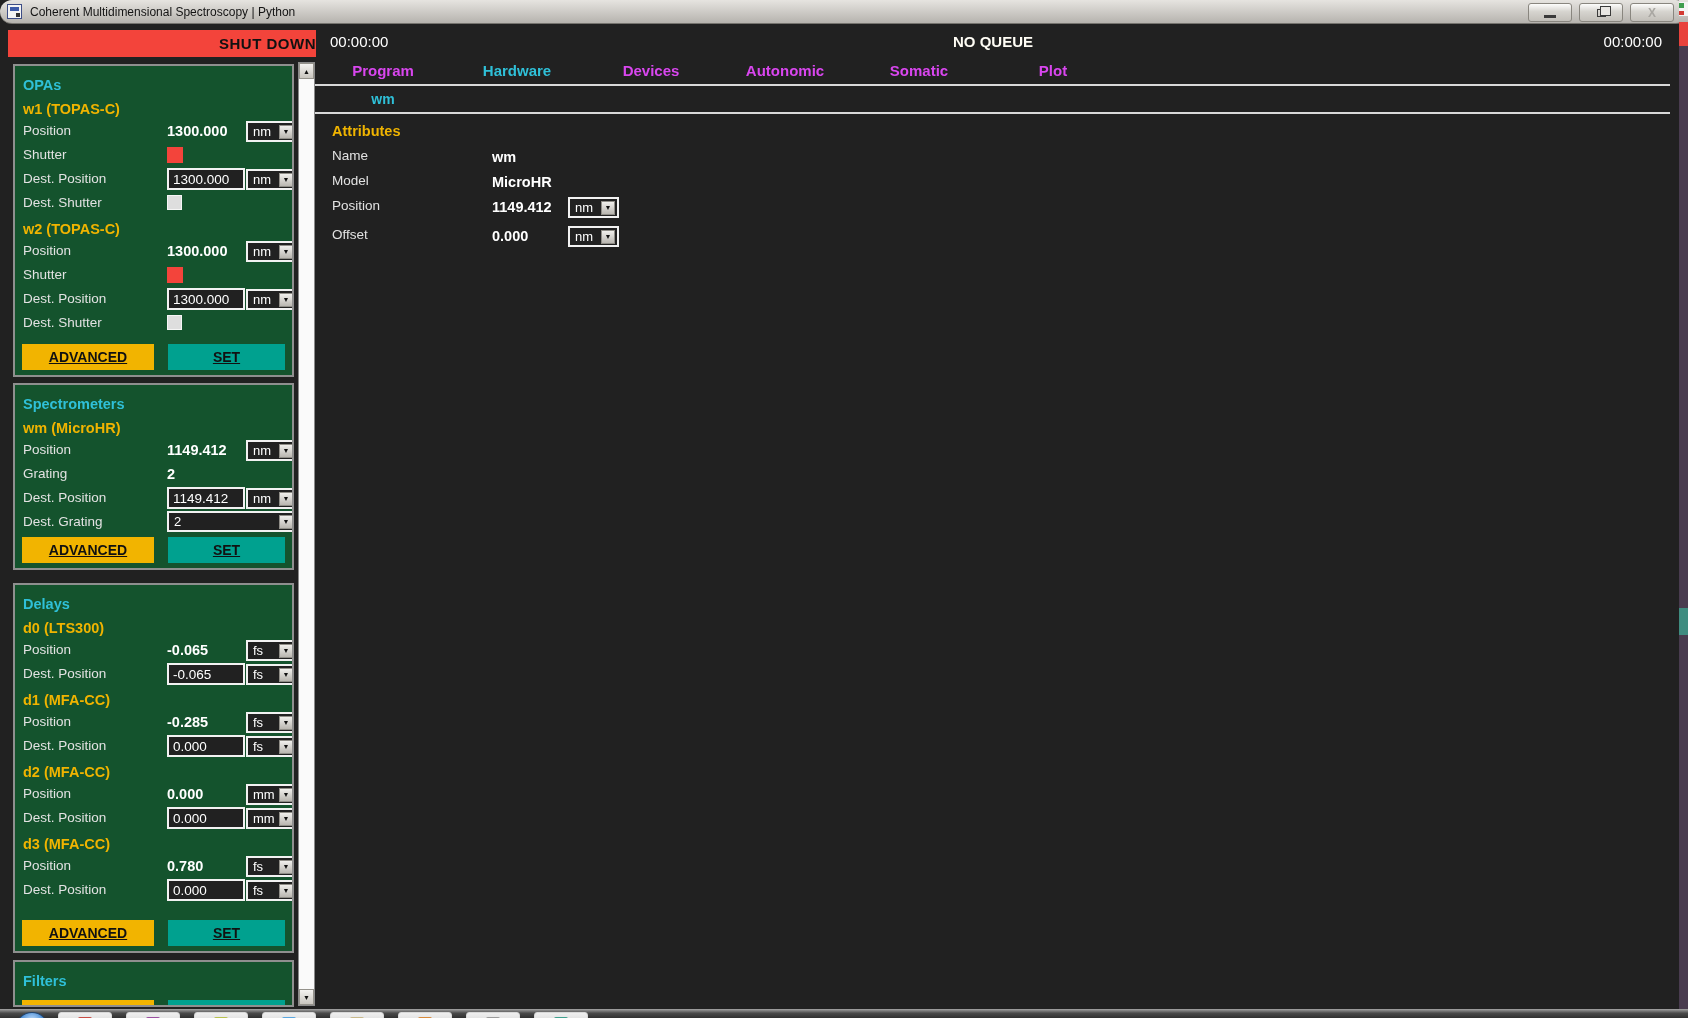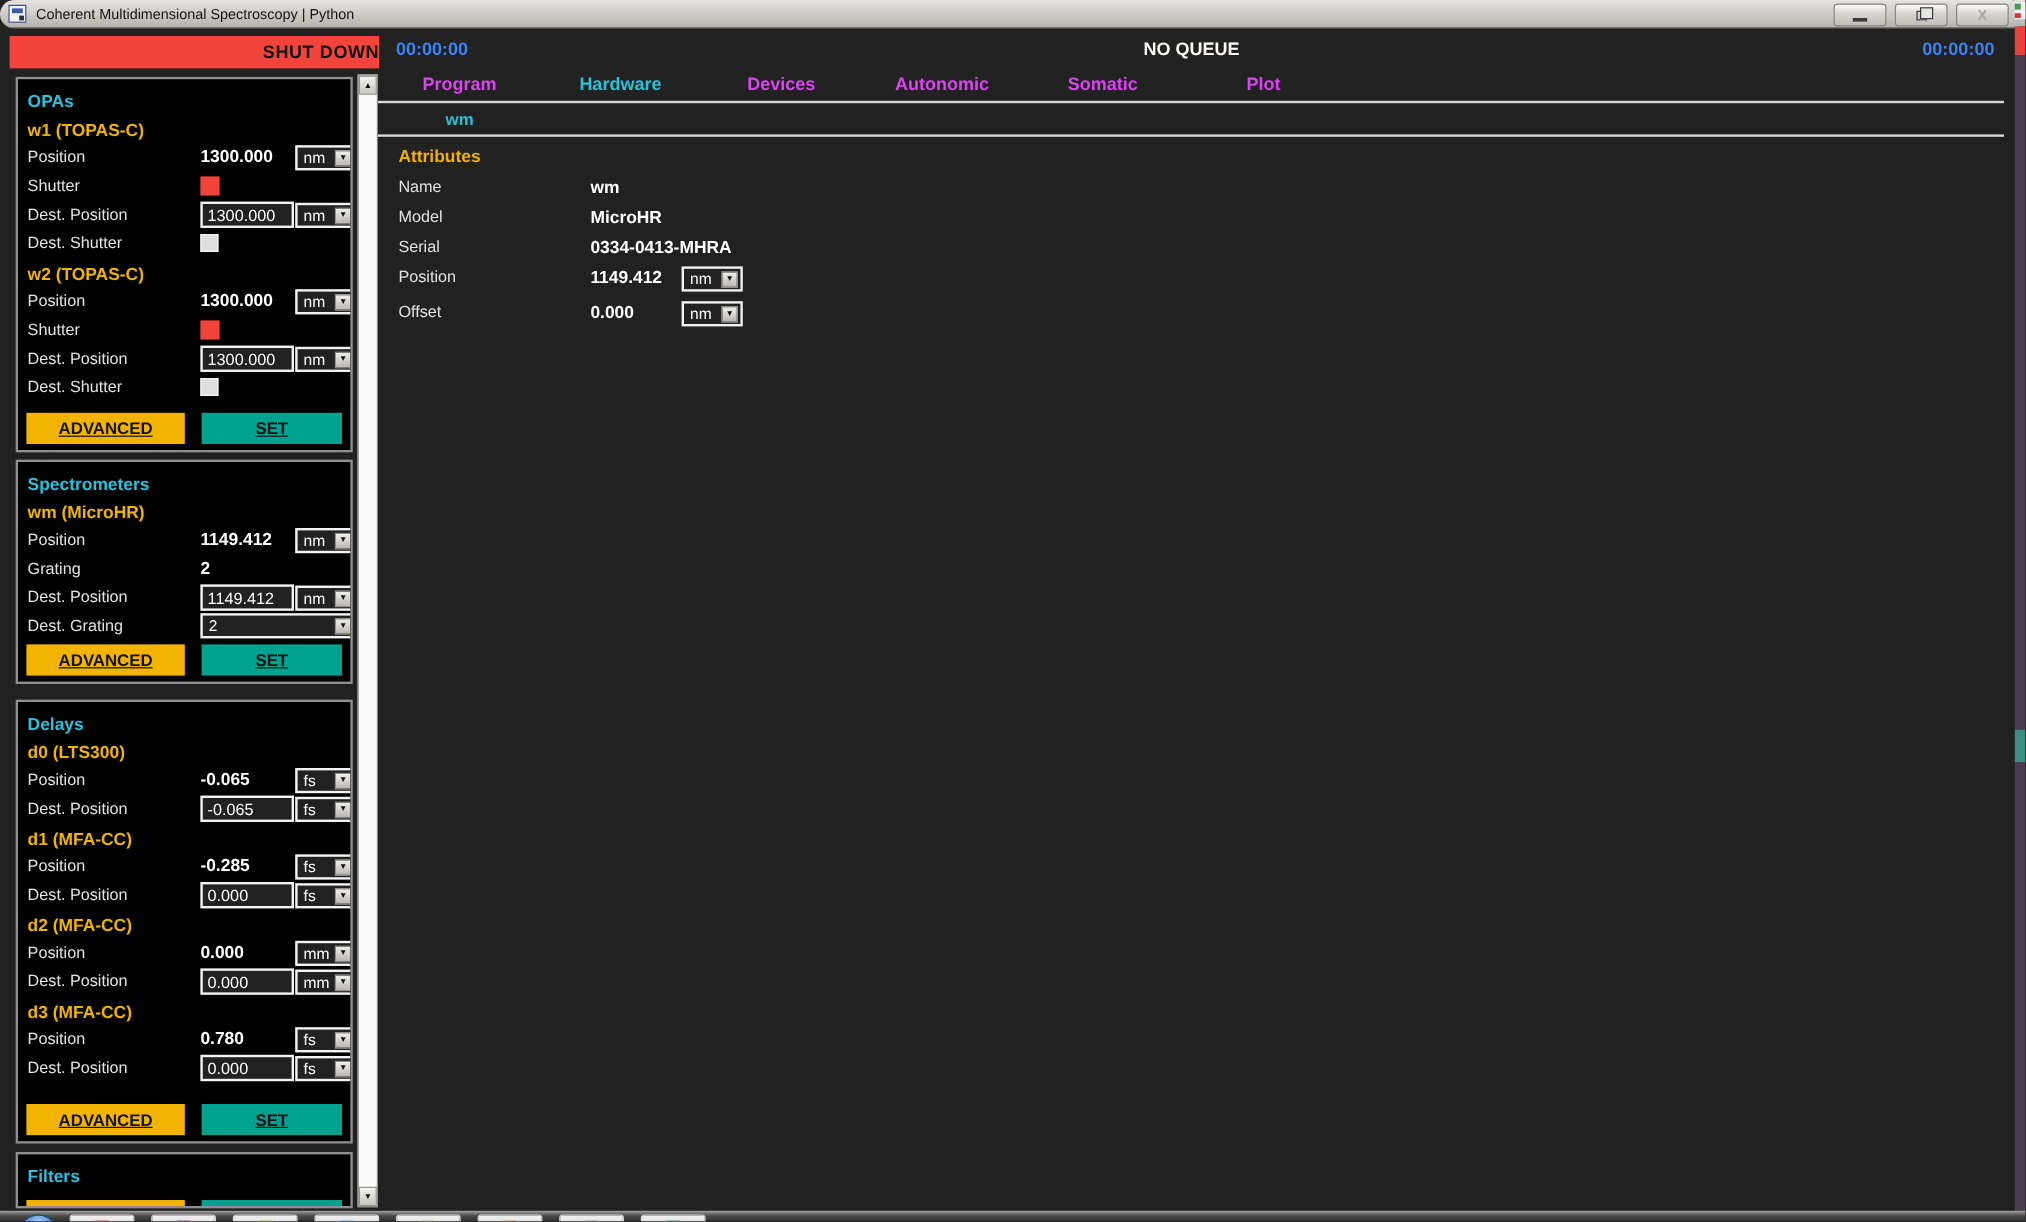--- a/index.html
+++ b/index.html
@@ -23,42 +23,42 @@
     display:flex; align-items:center; justify-content:center; color:#2e2e2e; font-size:11px; }
   .wbtn .min-glyph { display:block; width:12px; height:3px; background:#3a3a3a; margin-top:8px; }
   .wbtn .max-glyph { display:block; width:9px; height:8px; border:1px solid #3a3a3a; background:transparent; position:relative; }
   .wbtn .max-glyph::after { content:""; position:absolute; left:2px; top:-4px; width:9px; height:8px; border:1px solid #3a3a3a; background:#e8e6e2; }
   .wbtn.disabled { color:#a9a7a2; }
   .close-glyph { font-size:12px; font-weight:bold; color:#a9a7a2; }
   
   .shutdown { position:absolute; left:8px; top:30px; width:308px; height:27px;
     background:#f3443b; color:#111; font-weight:bold; font-size:15px;
     text-align:right; line-height:27px; letter-spacing:0.5px; }
-  .timer { position:absolute; top:33px; font-size:15px; font-weight:bold; color:#3b82f6;text-align:center; }
+  .timer { position:absolute; top:33px; font-size:15px; font-weight:normal; color:#ffffff;text-align:center; }
   .timer-left { left:330px; }
   .timer-right { right:26px; }
   .queue { position:absolute; left:316px; top:33px; width:1354px; text-align:center;
     font-size:15px; font-weight:bold; color:#fffdf5; }
   
   .tabs { position:absolute; left:316px; top:62px; display:flex; }
   .tab { width:134px; text-align:center; font-weight:bold; font-size:15px; color:#d946ef; }
   .tab.active { color:#2fc0d8; }
   .hline { position:absolute; left:310px; width:1360px; height:2px; background:#d8d8d8; }
   #line1 { top:84px; } #line2 { top:112px; }
   .subtab { position:absolute; left:316px; top:91px; width:134px; text-align:center;
     color:#2fc0d8; font-weight:bold; font-size:14px; }
   
   .scrollbar { position:absolute; left:298px; top:62px; width:17px; height:944px;
     background:#fafafa; border:1px solid #8a8a8a; }
   .sbtn { position:absolute; left:0px; width:15px; height:16px;
     background:linear-gradient(#f4f3f0,#c9c6bf); border:1px solid #94928b;
     display:flex; align-items:center; justify-content:center; font-size:7px; color:#111; }
   .sbtn.up { top:0; } .sbtn.down { bottom:0; }
   
-  .panel { position:absolute; left:13px; width:281px; background:#000000;
+  .panel { position:absolute; left:13px; width:281px; background:#14532d;
     border:2px solid #8f8f8f; overflow:hidden; padding-top:6px; }
   .pp0 { top:64px;  height:313px; }
   .pp1 { top:367px; height:187px;margin-top:16px; }
   .pp2 { top:583px; height:370px; }
   .pp3 { top:960px; height:47px; }
   .ptitle { color:#2fc0d8; font-weight:bold; font-size:14.5px; padding:5px 0 3px 8px; height:24px; }
   .dname  { color:#f0b400; font-weight:bold; font-size:14.5px; padding:5px 0 3px 8px; height:24px; }
   .prow { height:24px; position:relative; margin-left:8px; }
   .plbl { position:absolute; left:0; top:3px; font-size:13.5px; color:#e2e2e2; }
   .pctl { position:absolute; left:144px; top:0; }
@@ -343,24 +343,20 @@
 <div class="attrs" id="attrs">
   <div class="atitle">Attributes</div>
 <div class="arow">
       <span class="albl">Name</span>
       <span class="actl"><span class="aval">wm</span></span>
     </div>
     <div class="arow">
       <span class="albl">Model</span>
       <span class="actl"><span class="aval">MicroHR</span></span>
     </div>
-    <div class="arow">
-      <span class="albl">Serial</span>
-      <span class="actl"><span class="aval">0334-0413-MHRA</span></span>
-    </div>
     <div class="arow tall">
       <span class="albl">Position</span>
       <span class="actl"><span class="aval">1149.412</span></span>
       <span class="aunit"><span class="usel">
           <span class="utxt">nm</span>
           <span class="ubtn">▼</span>
         </span></span>
     </div>
     <div class="arow tall">
       <span class="albl">Offset</span>

